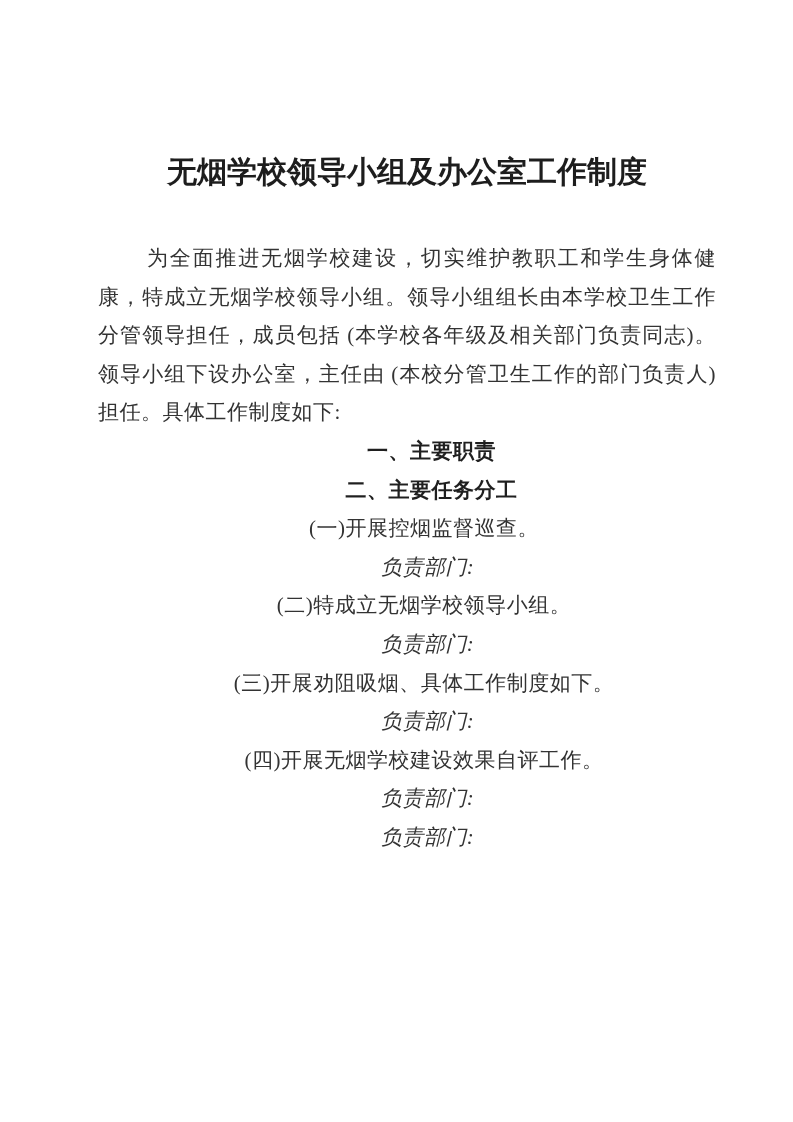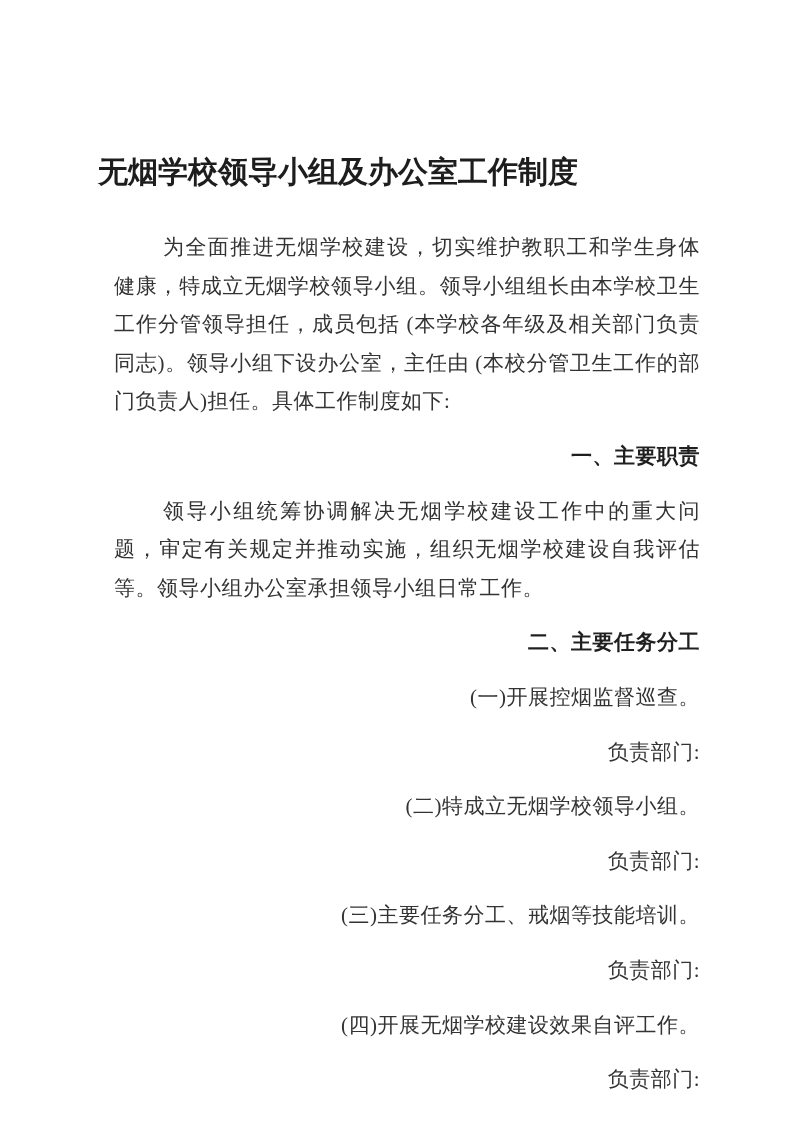--- a/index.html
+++ b/index.html
@@ -16,71 +16,70 @@
     font-family: "Liberation Serif", "DejaVu Serif", serif;
     color: #2b2b2b;
   }
   .doc {
     position: absolute;
     left: 98px;
     top: 150px;
     width: 618px;
   }
   .title {
-    margin: 0 0 34px 0;
-    text-align: left;
+    margin: 0 0 45px 0;
+    text-align: center;
     font-size: 30px;
     line-height: 44px;
     font-weight: 700;
     color: #1d1d1d;
     letter-spacing: 0px;
     white-space: nowrap;
   }
   p {
-    margin: 16px;
+    margin: 0;
     font-size: 21px;
     line-height: 38.6px;
     letter-spacing: 0.5px;
     text-align: justify;
     color: #333333;
   }
   p.heading {
     font-family: "Liberation Sans", "DejaVu Sans", sans-serif;
     font-weight: 700;
     color: #1f1f1f;
     text-indent: 49px;
-    text-align: right;
+    text-align: center;
   }
   p.indent2 { text-indent: 49px; }
-  p.task   { text-indent: 34px; text-align: right; }
-  p.dept   { text-indent: 41px; text-align: right; }
+  p.task   { text-indent: 34px; text-align: center; }
+  p.dept   { text-indent: 41px; text-align: center; font-style: italic; }
 </style>
 </head>
 <body>
 
 <div class="page">
   <div class="doc">
 
     <h1 class="title">无烟学校领导小组及办公室工作制度</h1>
 
     <p class="indent2">为全面推进无烟学校建设，切实维护教职工和学生身体健康，特成立无烟学校领导小组。领导小组组长由本学校卫生工作分管领导担任，成员包括 (本学校各年级及相关部门负责同志)。领导小组下设办公室，主任由 (本校分管卫生工作的部门负责人)担任。具体工作制度如下:</p>
 
     <p class="heading">一、主要职责</p>
 
-    <p class="indent2">领导小组统筹协调解决无烟学校建设工作中的重大问题，审定有关规定并推动实施，组织无烟学校建设自我评估等。领导小组办公室承担领导小组日常工作。</p>
 
     <p class="heading">二、主要任务分工</p>
 
     <p class="task">(一)开展控烟监督巡查。</p>
     <p class="dept">负责部门:</p>
 
     <p class="task">(二)特成立无烟学校领导小组。</p>
     <p class="dept">负责部门:</p>
 
-    <p class="task">(三)主要任务分工、戒烟等技能培训。</p>
+    <p class="task">(三)开展劝阻吸烟、具体工作制度如下。</p>
     <p class="dept">负责部门:</p>
 
     <p class="task">(四)开展无烟学校建设效果自评工作。</p>
     <p class="dept">负责部门:</p>
 
     <p class="dept">负责部门:</p>
 
   </div>
 </div>
 

